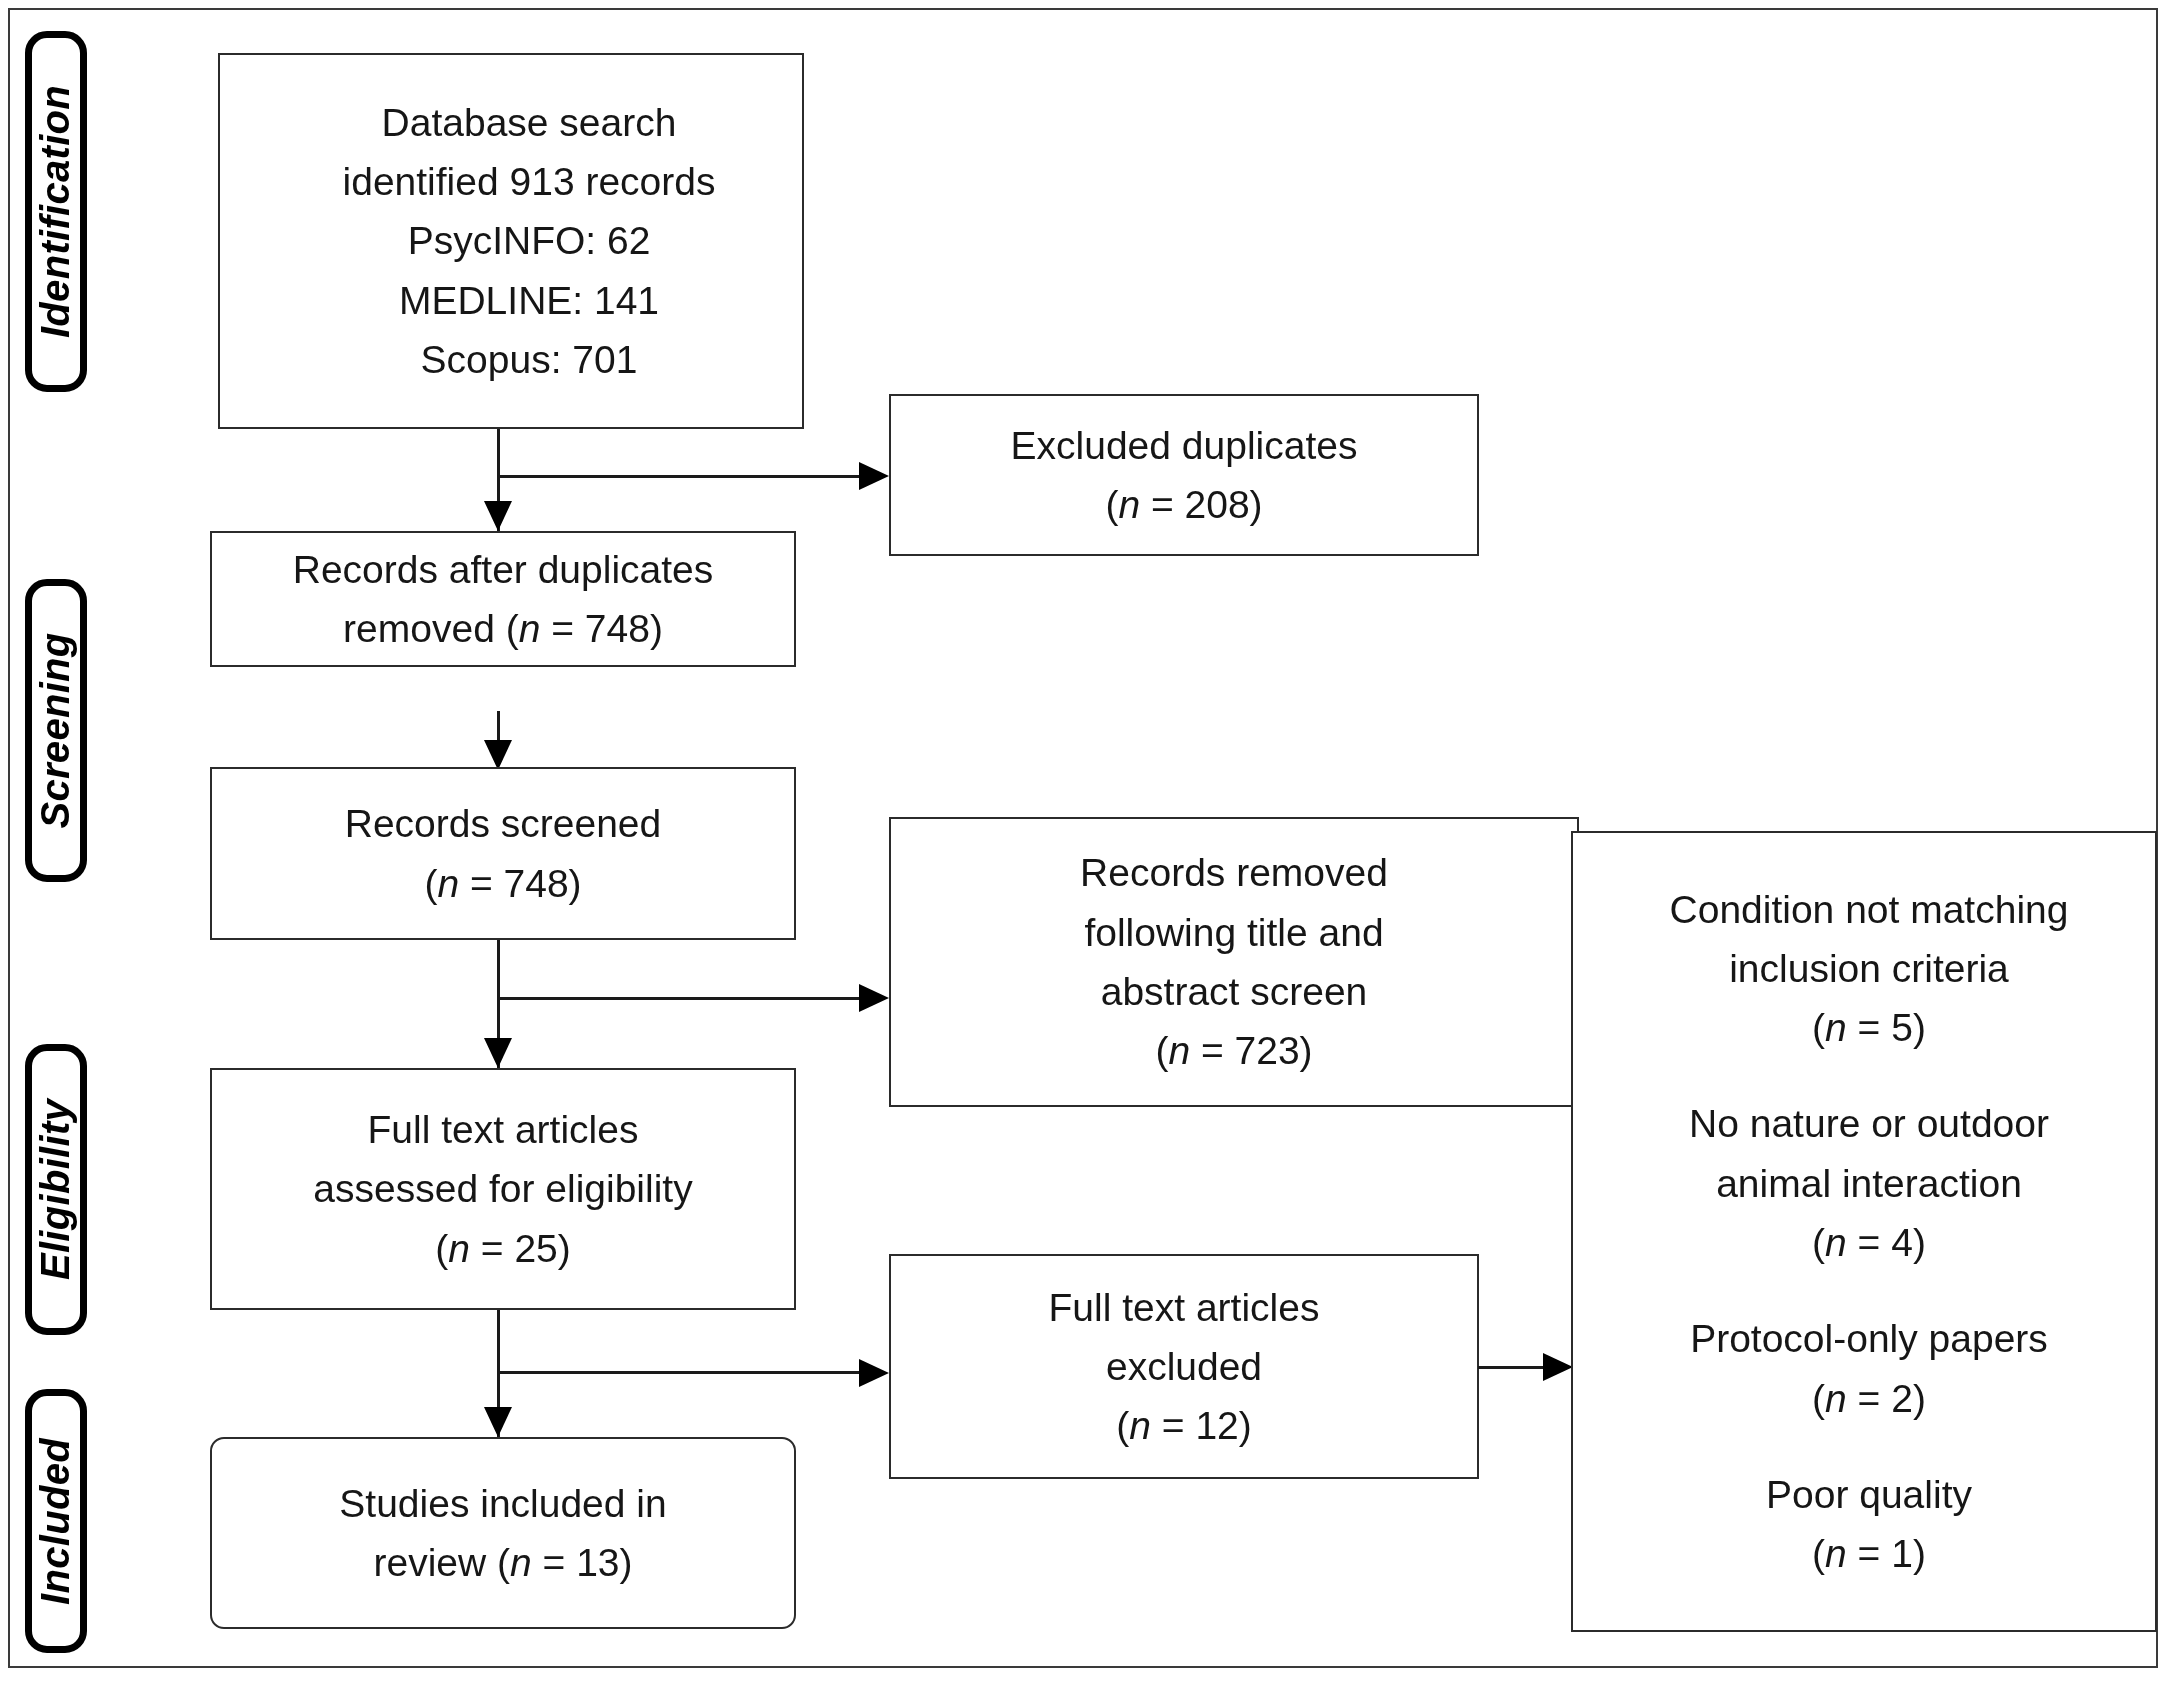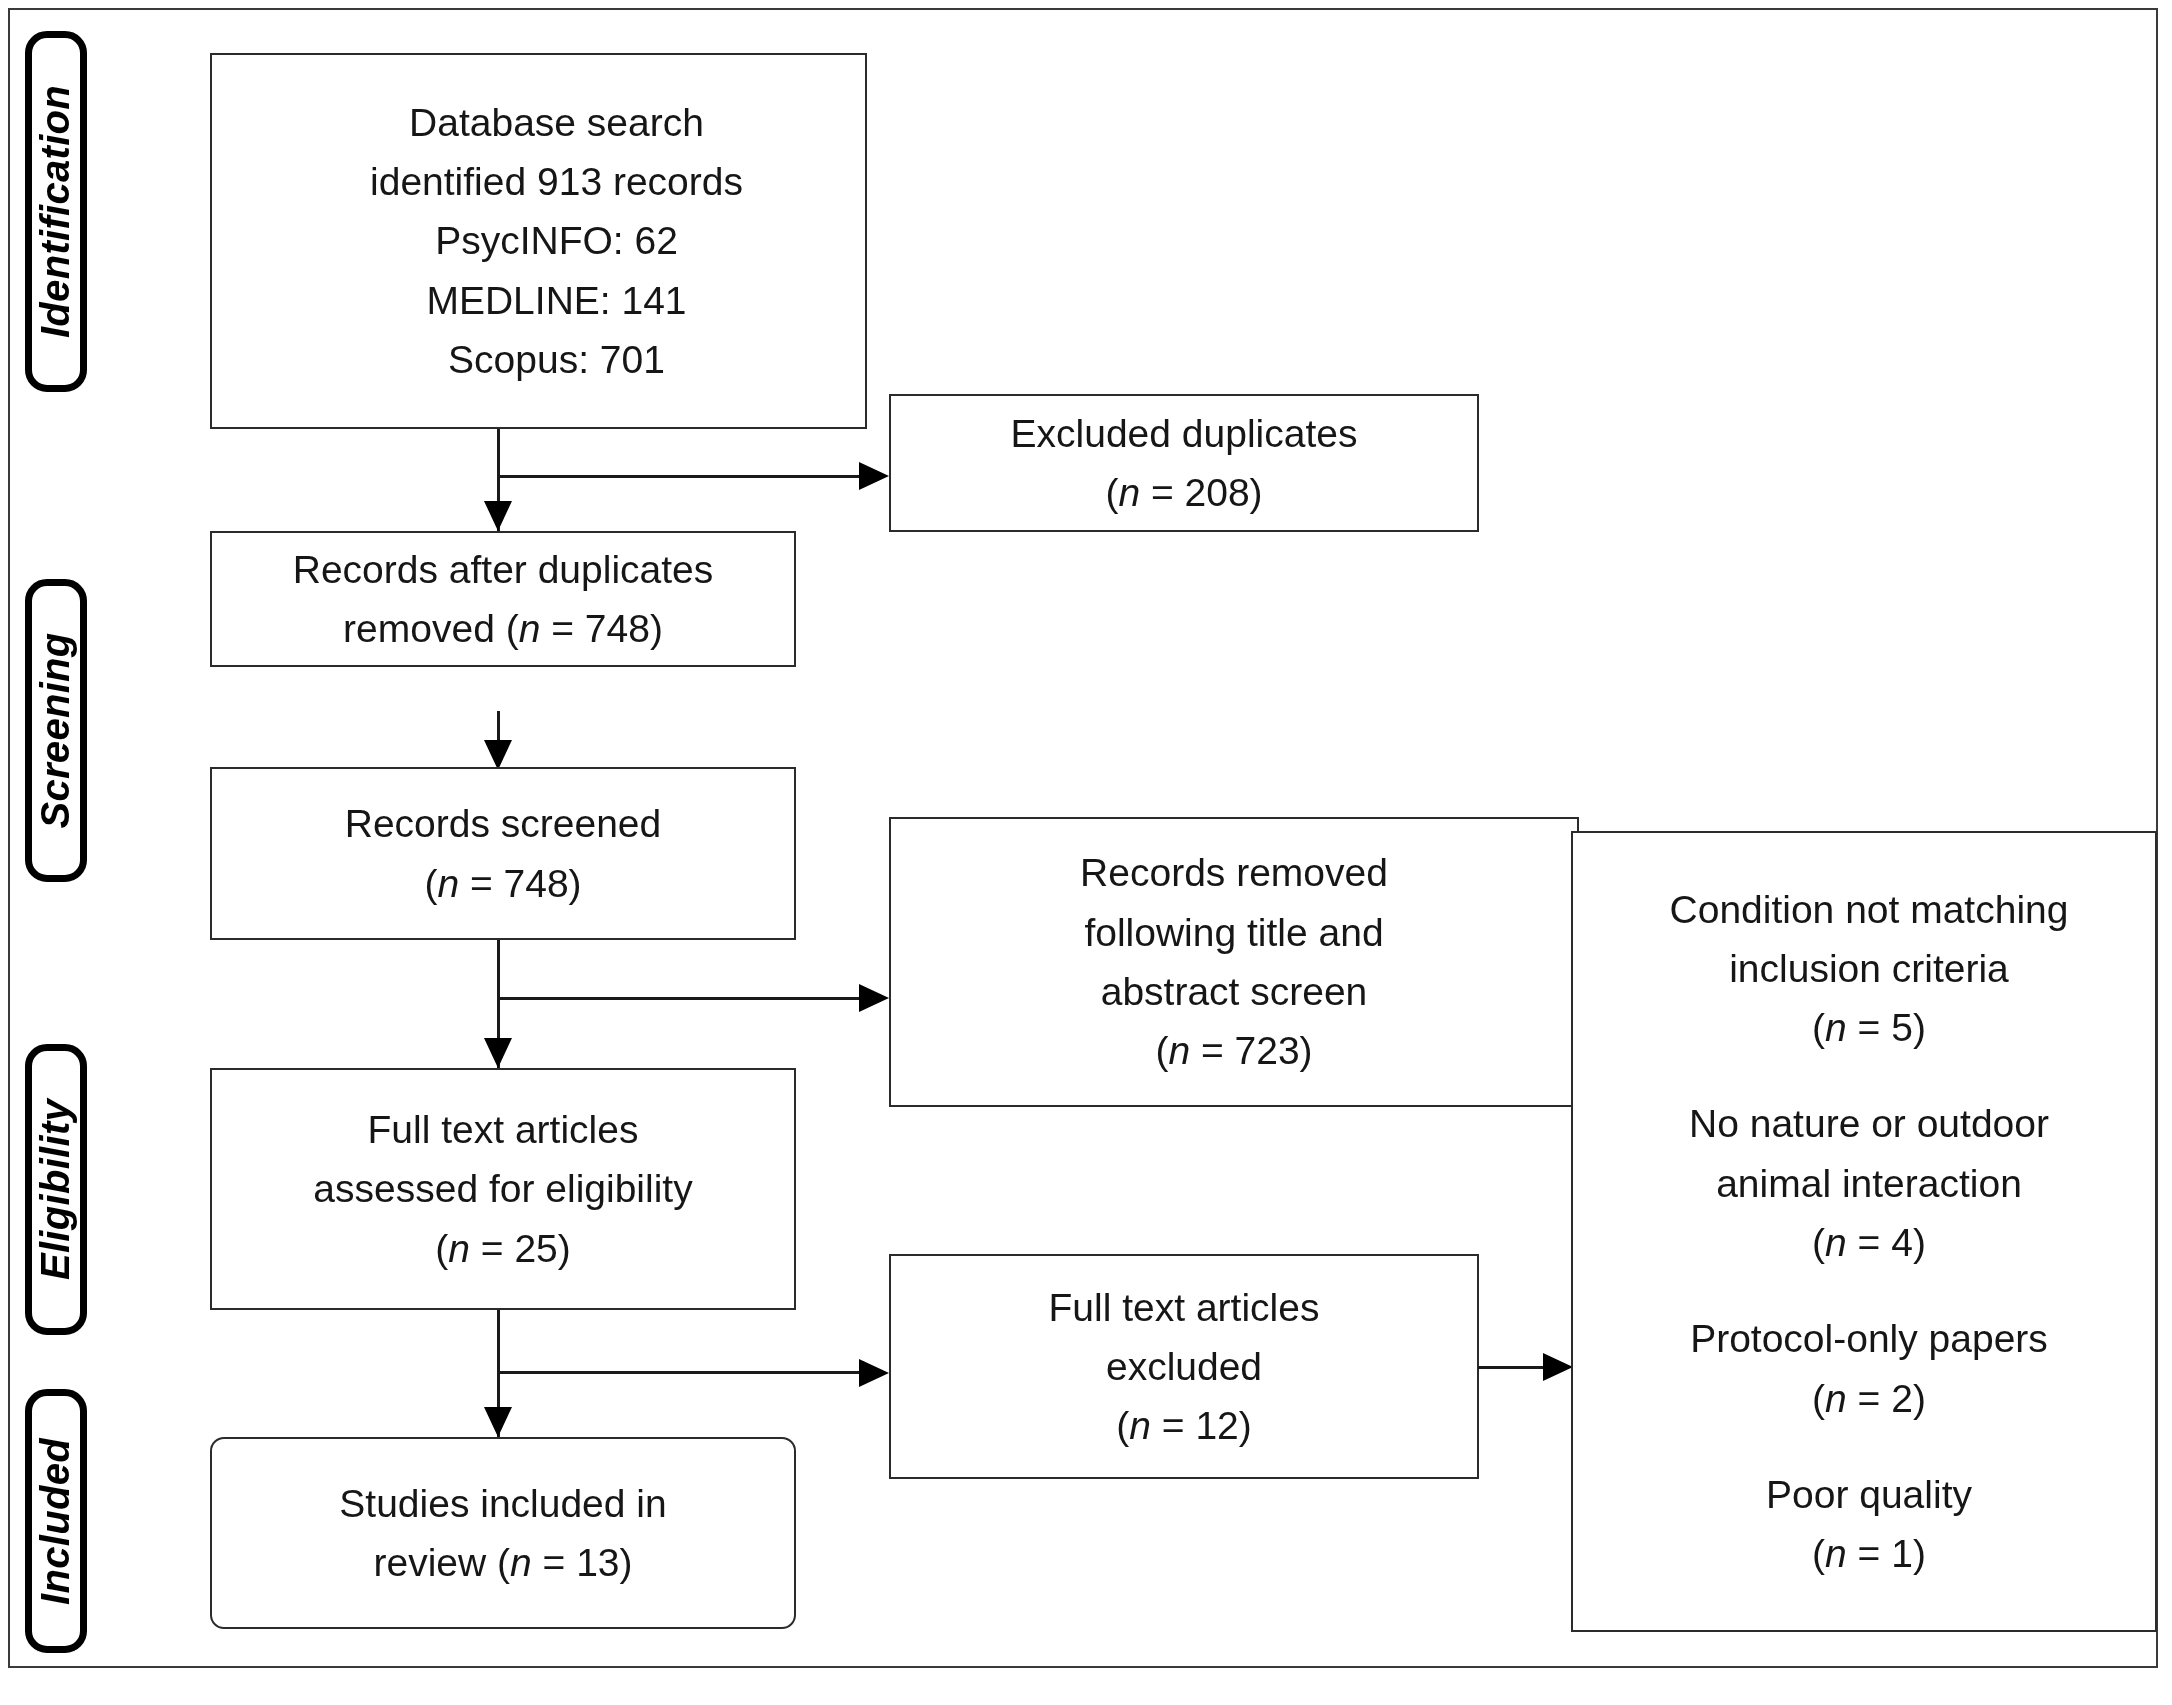--- a/index.html
+++ b/index.html
@@ -107,21 +107,21 @@
   </div>
 
   <div class="stage-pill" style="left:24.5px; top:1044px; width:62px; height:291px;">
     <span class="stage-text">Eligibility</span>
   </div>
 
   <div class="stage-pill" style="left:24.5px; top:1389px; width:62px; height:264px;">
     <span class="stage-text">Included</span>
   </div>
 
-  <div class="flow-box" style="left:210px; top:53px; width:657px; height:376px;padding-left:36px;">
+  <div class="flow-box" style="left:218px; top:53px; width:586px; height:376px;padding-left:36px;">
     <span class="line">Database search</span>
     <span class="line">identified 913 records</span>
     <span class="line">PsycINFO: 62</span>
     <span class="line">MEDLINE: 141</span>
     <span class="line">Scopus: 701</span>
   </div>
 
   <div class="vline" style="left:497px; top:429px; height:107px;"></div>
   <div class="arrow-down" style="left:484px; top:501px;"></div>
   <div class="hline" style="left:497px; top:475px; width:380px;"></div>
@@ -154,21 +154,21 @@
   <div class="vline" style="left:497px; top:1310px; height:133px;"></div>
   <div class="arrow-down" style="left:484px; top:1407px;"></div>
   <div class="hline" style="left:497px; top:1371px; width:380px;"></div>
   <div class="arrow-right" style="left:859px; top:1359px;"></div>
 
   <div class="flow-box" style="left:210px; top:1437px; width:586px; height:192px;border-radius:14px;">
     <span class="line">Studies included in</span>
     <span class="line"><span>review (</span><span class="ital">n</span><span> = 13)</span></span>
   </div>
 
-  <div class="flow-box" style="left:889px; top:394px; width:590px; height:138px;">
+  <div class="flow-box" style="left:889px; top:394px; width:590px; height:162px;">
     <span class="line">Excluded duplicates</span>
     <span class="line"><span>(</span><span class="ital">n</span><span> = 208)</span></span>
   </div>
 
   <div class="flow-box" style="left:889px; top:817px; width:690px; height:290px;">
     <span class="line">Records removed</span>
     <span class="line">following title and</span>
     <span class="line">abstract screen</span>
     <span class="line"><span>(</span><span class="ital">n</span><span> = 723)</span></span>
   </div>

